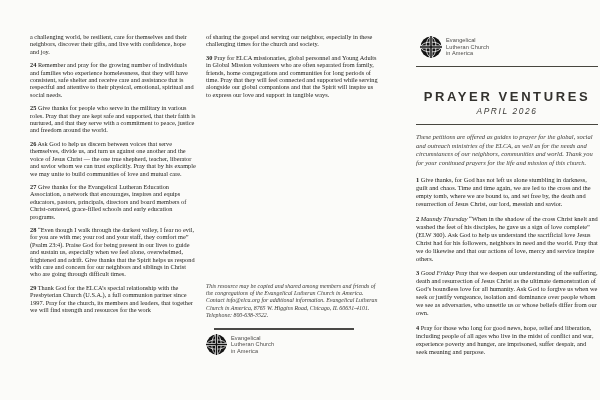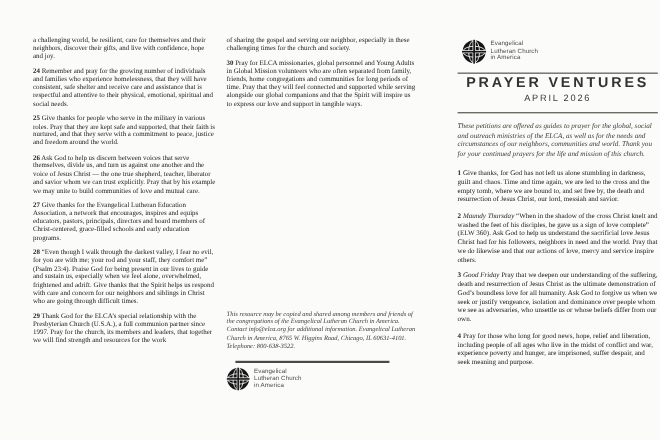--- a/index.html
+++ b/index.html
@@ -29,26 +29,26 @@
   .logo-text{font-family:"Liberation Sans","DejaVu Sans",sans-serif;
     font-size:5.6px;line-height:6.4px;color:#4c4b49;letter-spacing:.1px;}
   .logo-svg{flex:0 0 auto;}
 
   
   #right-panel .logo-block{margin:36px 0 0 4px;}
   .cover-rule{border:none;border-top:1.7px solid #47463f;margin:8px 0 0 0;}
   .cover-title{
     font-family:"Liberation Sans","DejaVu Sans",sans-serif;
     font-size:13px;font-weight:600;letter-spacing:2.6px;
-    color:#33322e;text-align:center;margin:0 0 0 0;
+    color:#33322e;text-align:center;margin:22px 0 0 0;
   }
   .cover-subtitle{
     font-family:"Liberation Sans","DejaVu Sans",sans-serif;
     font-size:8.4px;font-weight:500;letter-spacing:1.6px;
-    color:#3b3a36;text-align:center;margin:2px 0 0 0;
+    color:#3b3a36;text-align:center;margin:2px 0 0 0;font-style:italic;
   }
   .cover-intro{
     font-style:italic;font-size:6.5px;line-height:8.6px;color:#3a3834;
     margin:8px 0 0 0;
   }
   #cover-entries{margin-top:9px;font-size:6.4px;line-height:7.9px;}
   #cover-entries p{margin:0 0 7px 0;}
 </style>
 </head>
 <body>

